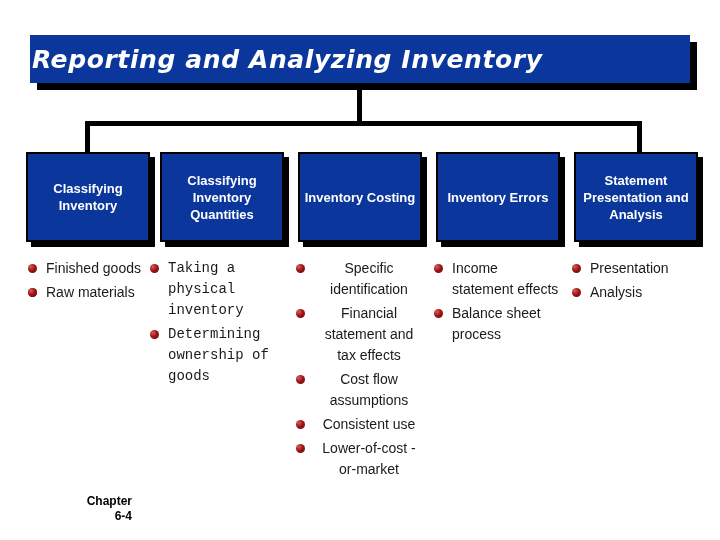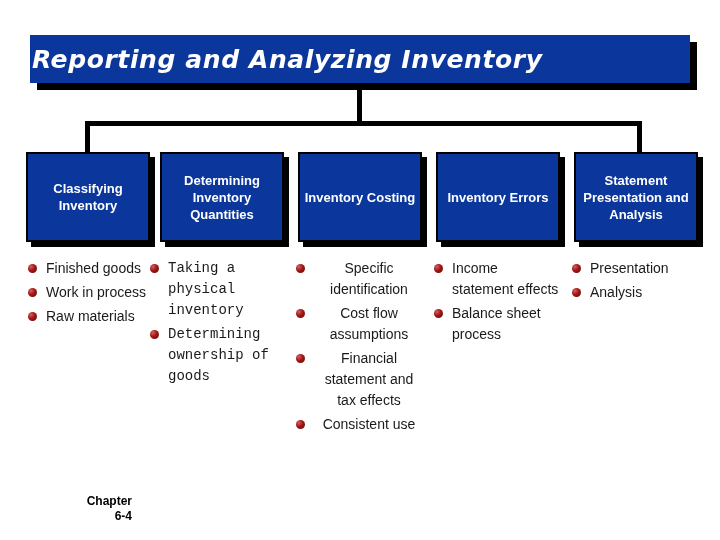--- a/index.html
+++ b/index.html
@@ -198,21 +198,21 @@
     <div class="box-wrap" style="left:0px;">
       <div class="box-shadow"></div>
       <div class="box">
         <span class="box-label">Classifying Inventory</span>
       </div>
     </div>
 
     <div class="box-wrap" style="left:134px;">
       <div class="box-shadow"></div>
       <div class="box">
-        <span class="box-label">Determining Inventory Quantities</span>
+        <span class="box-label">Classifying Inventory Quantities</span>
       </div>
     </div>
 
     <div class="box-wrap" style="left:272px;">
       <div class="box-shadow"></div>
       <div class="box">
         <span class="box-label">Inventory Costing</span>
       </div>
     </div>
 
@@ -235,21 +235,20 @@
   <div class="cols">
 
     <div class="col" style="left:26px; width:128px;">
       <ul class="bullets">
         <li>
           <span class="dot"></span>
           <span>Finished goods</span>
         </li>
         <li>
           <span class="dot"></span>
-          <span>Work in process</span>
         </li>
         <li>
           <span class="dot"></span>
           <span>Raw materials</span>
         </li>
       </ul>
     </div>
 
     <div class="col" style="left:148px; width:130px;font-family:Liberation Mono, monospace;">
       <ul class="bullets">
@@ -265,29 +264,33 @@
     </div>
 
     <div class="col" style="left:294px; width:130px;text-align:center;">
       <ul class="bullets">
         <li>
           <span class="dot"></span>
           <span>Specific identification</span>
         </li>
         <li>
           <span class="dot"></span>
+          <span>Financial statement and tax effects</span>
+        </li>
+        <li>
+          <span class="dot"></span>
           <span>Cost flow assumptions</span>
         </li>
         <li>
           <span class="dot"></span>
-          <span>Financial statement and tax effects</span>
-        </li>
-        <li>
-          <span class="dot"></span>
           <span>Consistent use</span>
+        </li>
+        <li>
+          <span class="dot"></span>
+          <span>Lower-of-cost -or-market</span>
         </li>
       </ul>
     </div>
 
     <div class="col" style="left:432px; width:130px;">
       <ul class="bullets">
         <li>
           <span class="dot"></span>
           <span>Income statement effects</span>
         </li>

